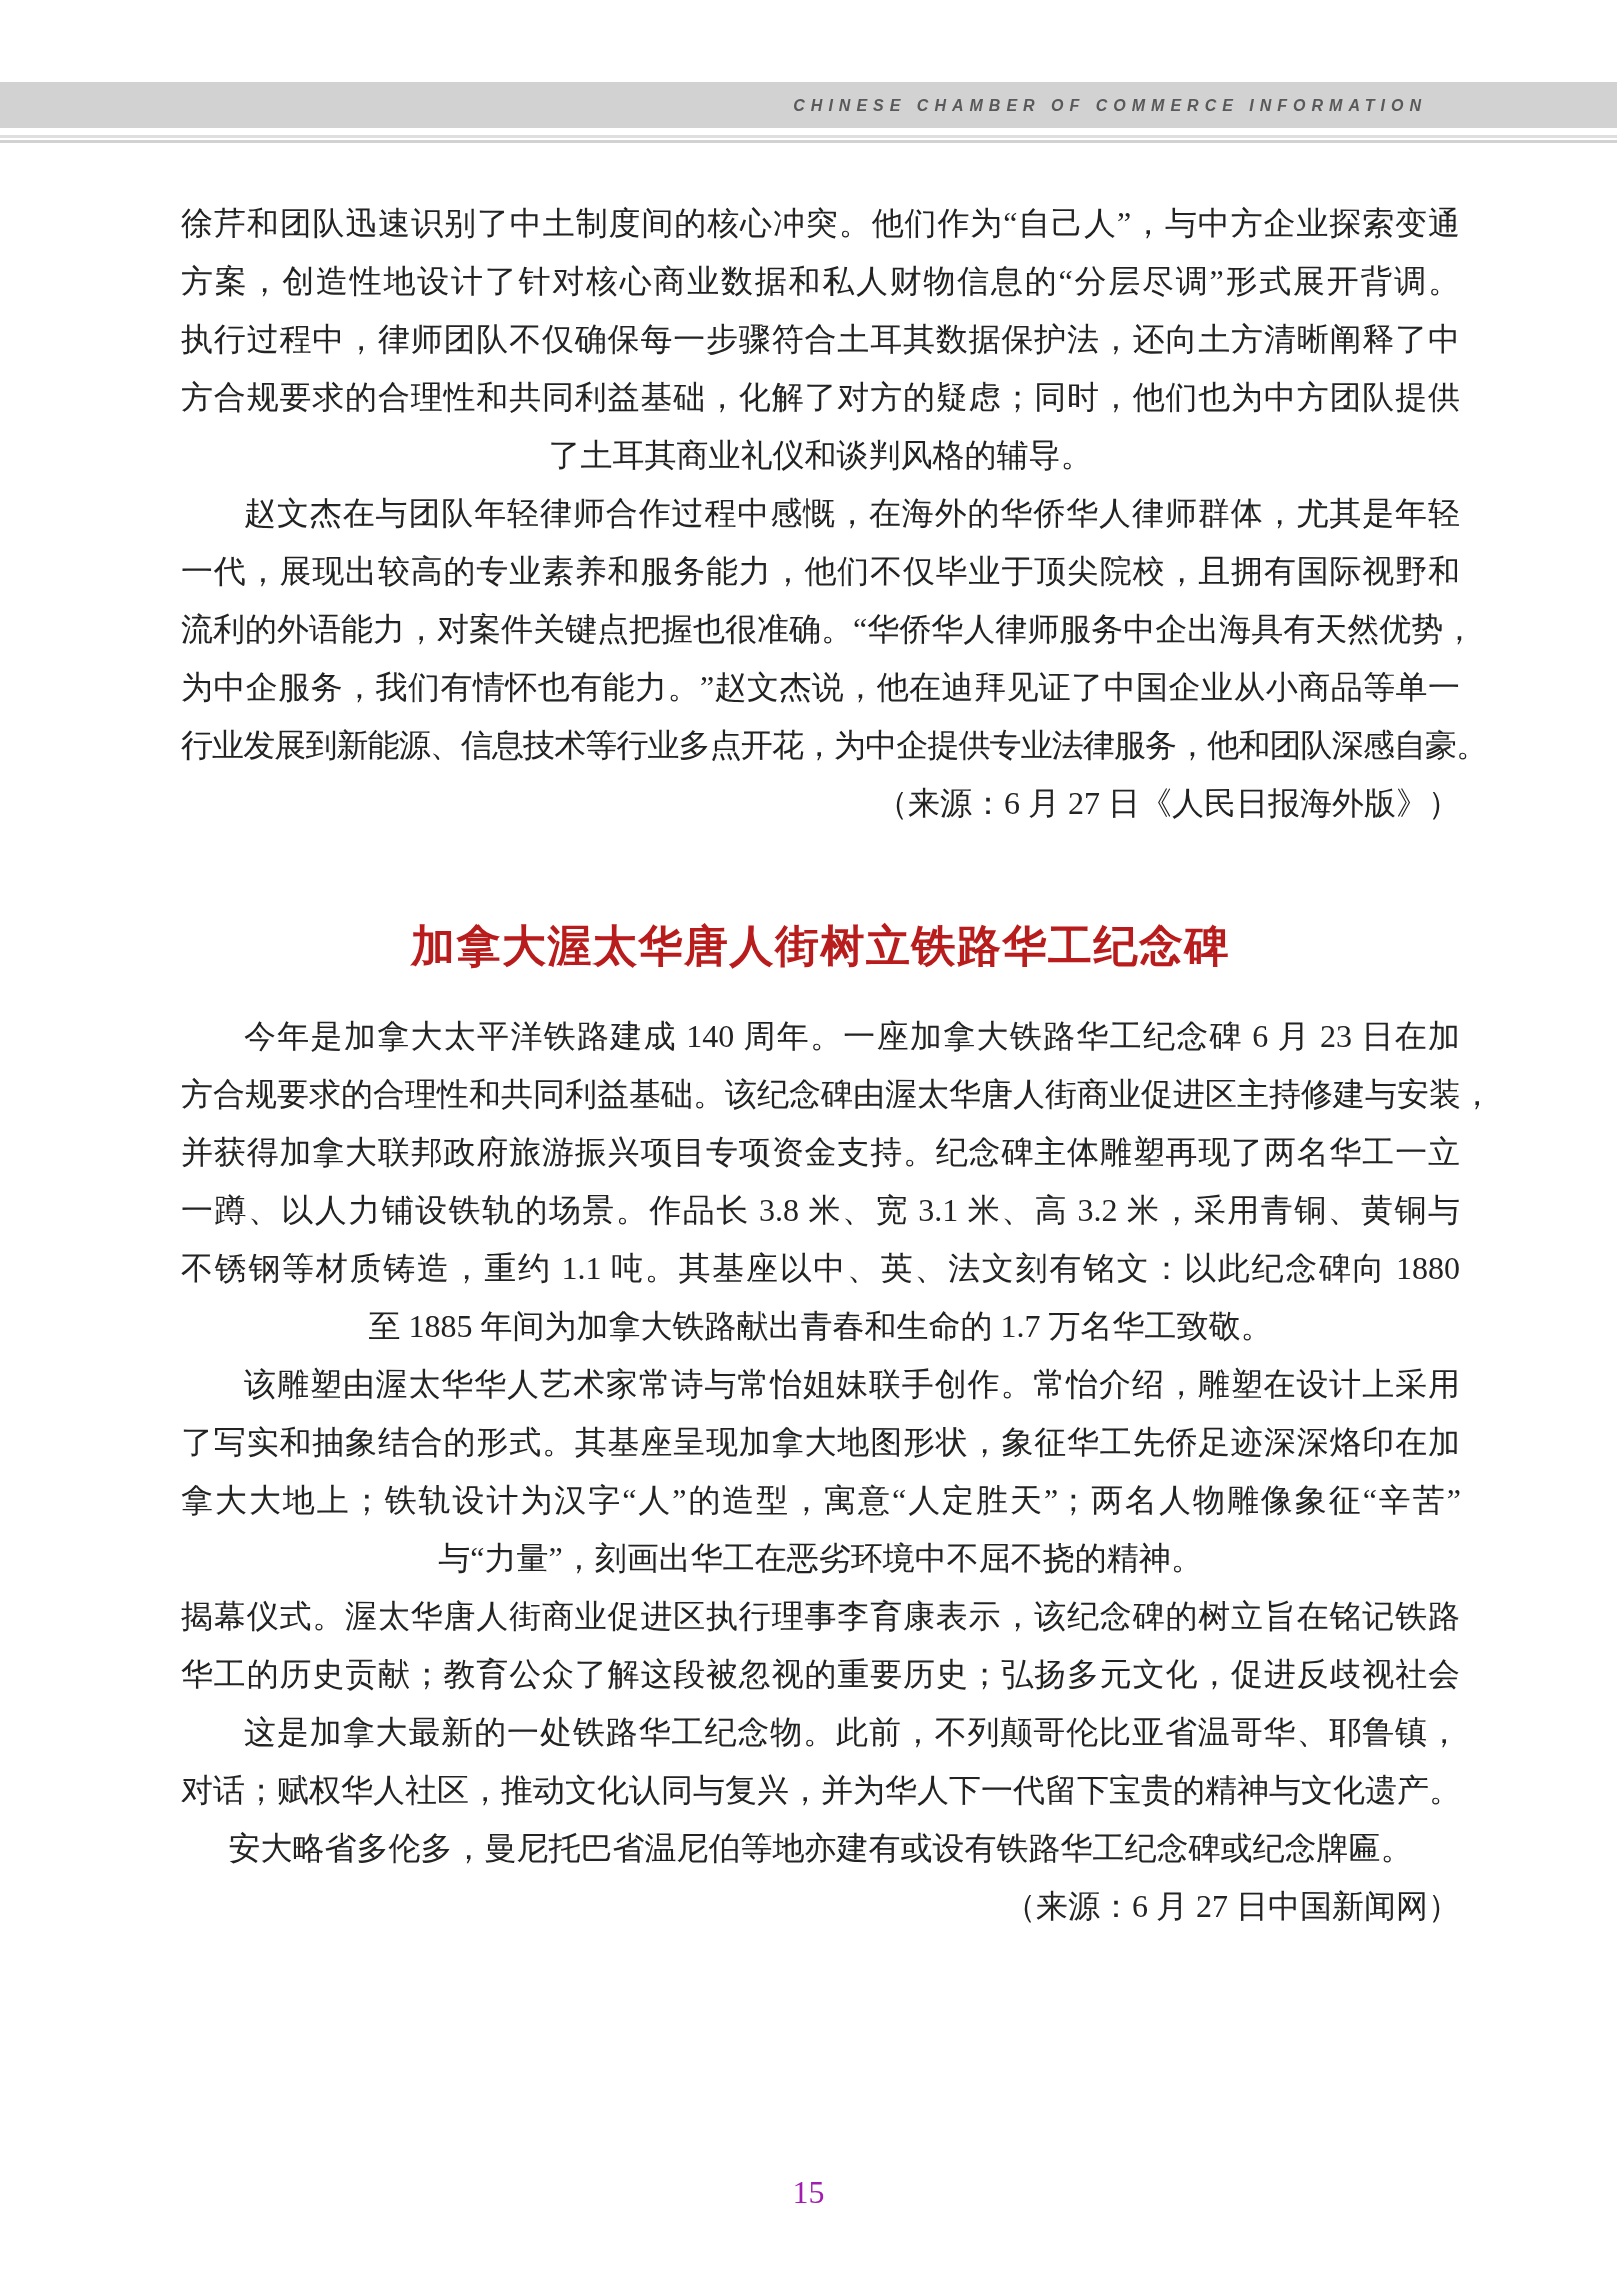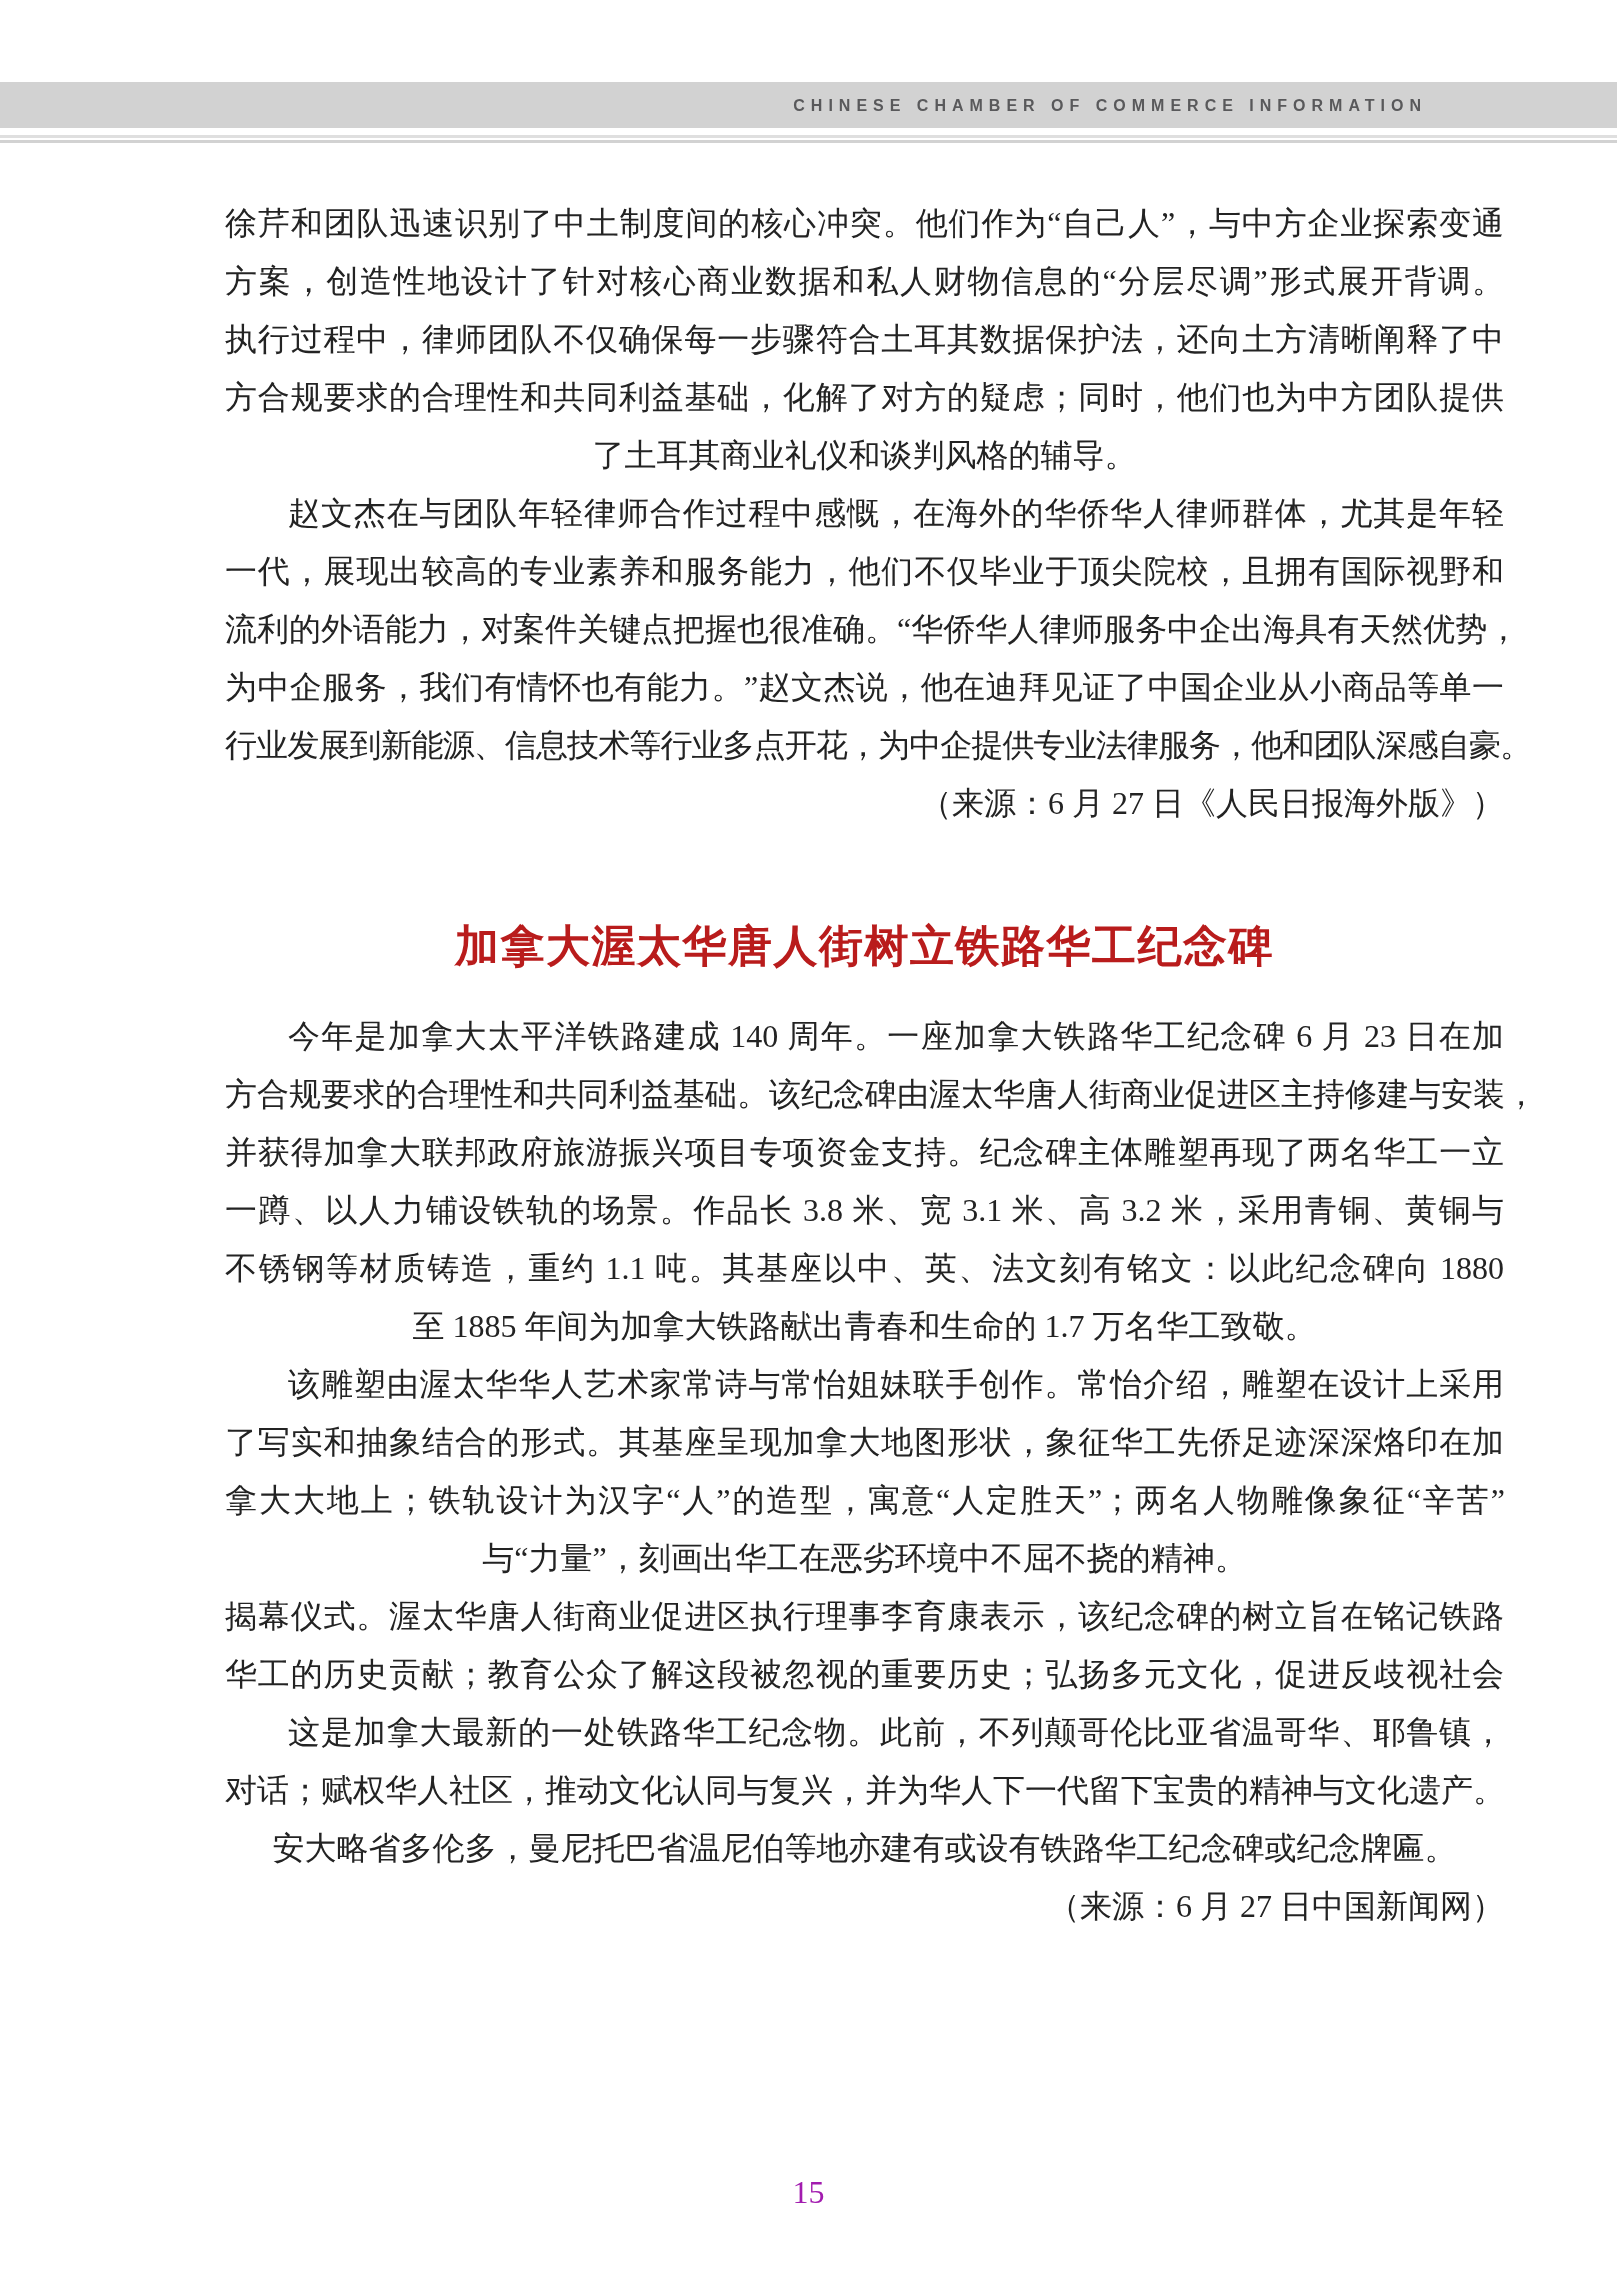--- a/index.html
+++ b/index.html
@@ -11,20 +11,21 @@
     font-family:"Liberation Serif","DejaVu Serif",serif;
     color:#232323;
     overflow:hidden;
   }
   
   .band{
     position:absolute;
     top:82px;left:0;
     width:1617px;height:46px;
     background:#d2d2d2;
+    font-style:italic;
   }
   .band-text{
     display:block;
     line-height:47px;
     text-align:right;
     padding-right:190px;
     font-family:"Liberation Sans","DejaVu Sans",sans-serif;
     font-size:16px;
     font-weight:700;
     letter-spacing:6px;
@@ -32,21 +33,20 @@
     white-space:nowrap;
   }
   .rule-a{position:absolute;top:135px;left:0;width:1617px;height:3px;background:#dfdfdf;}
   .rule-b{position:absolute;top:140px;left:0;width:1617px;height:3px;background:#d2d2d2;}
 
   
   .content{
     position:absolute;
     top:194px;left:181px;
     width:1279px;
-    margin-left:44px;
   }
   .line{
     height:58px;
     line-height:58px;
     font-size:32px;
     white-space:nowrap;
     color:#232323;
   }
   .j{text-align:justify;text-align-last:justify;}
   .p{text-align:center;}

